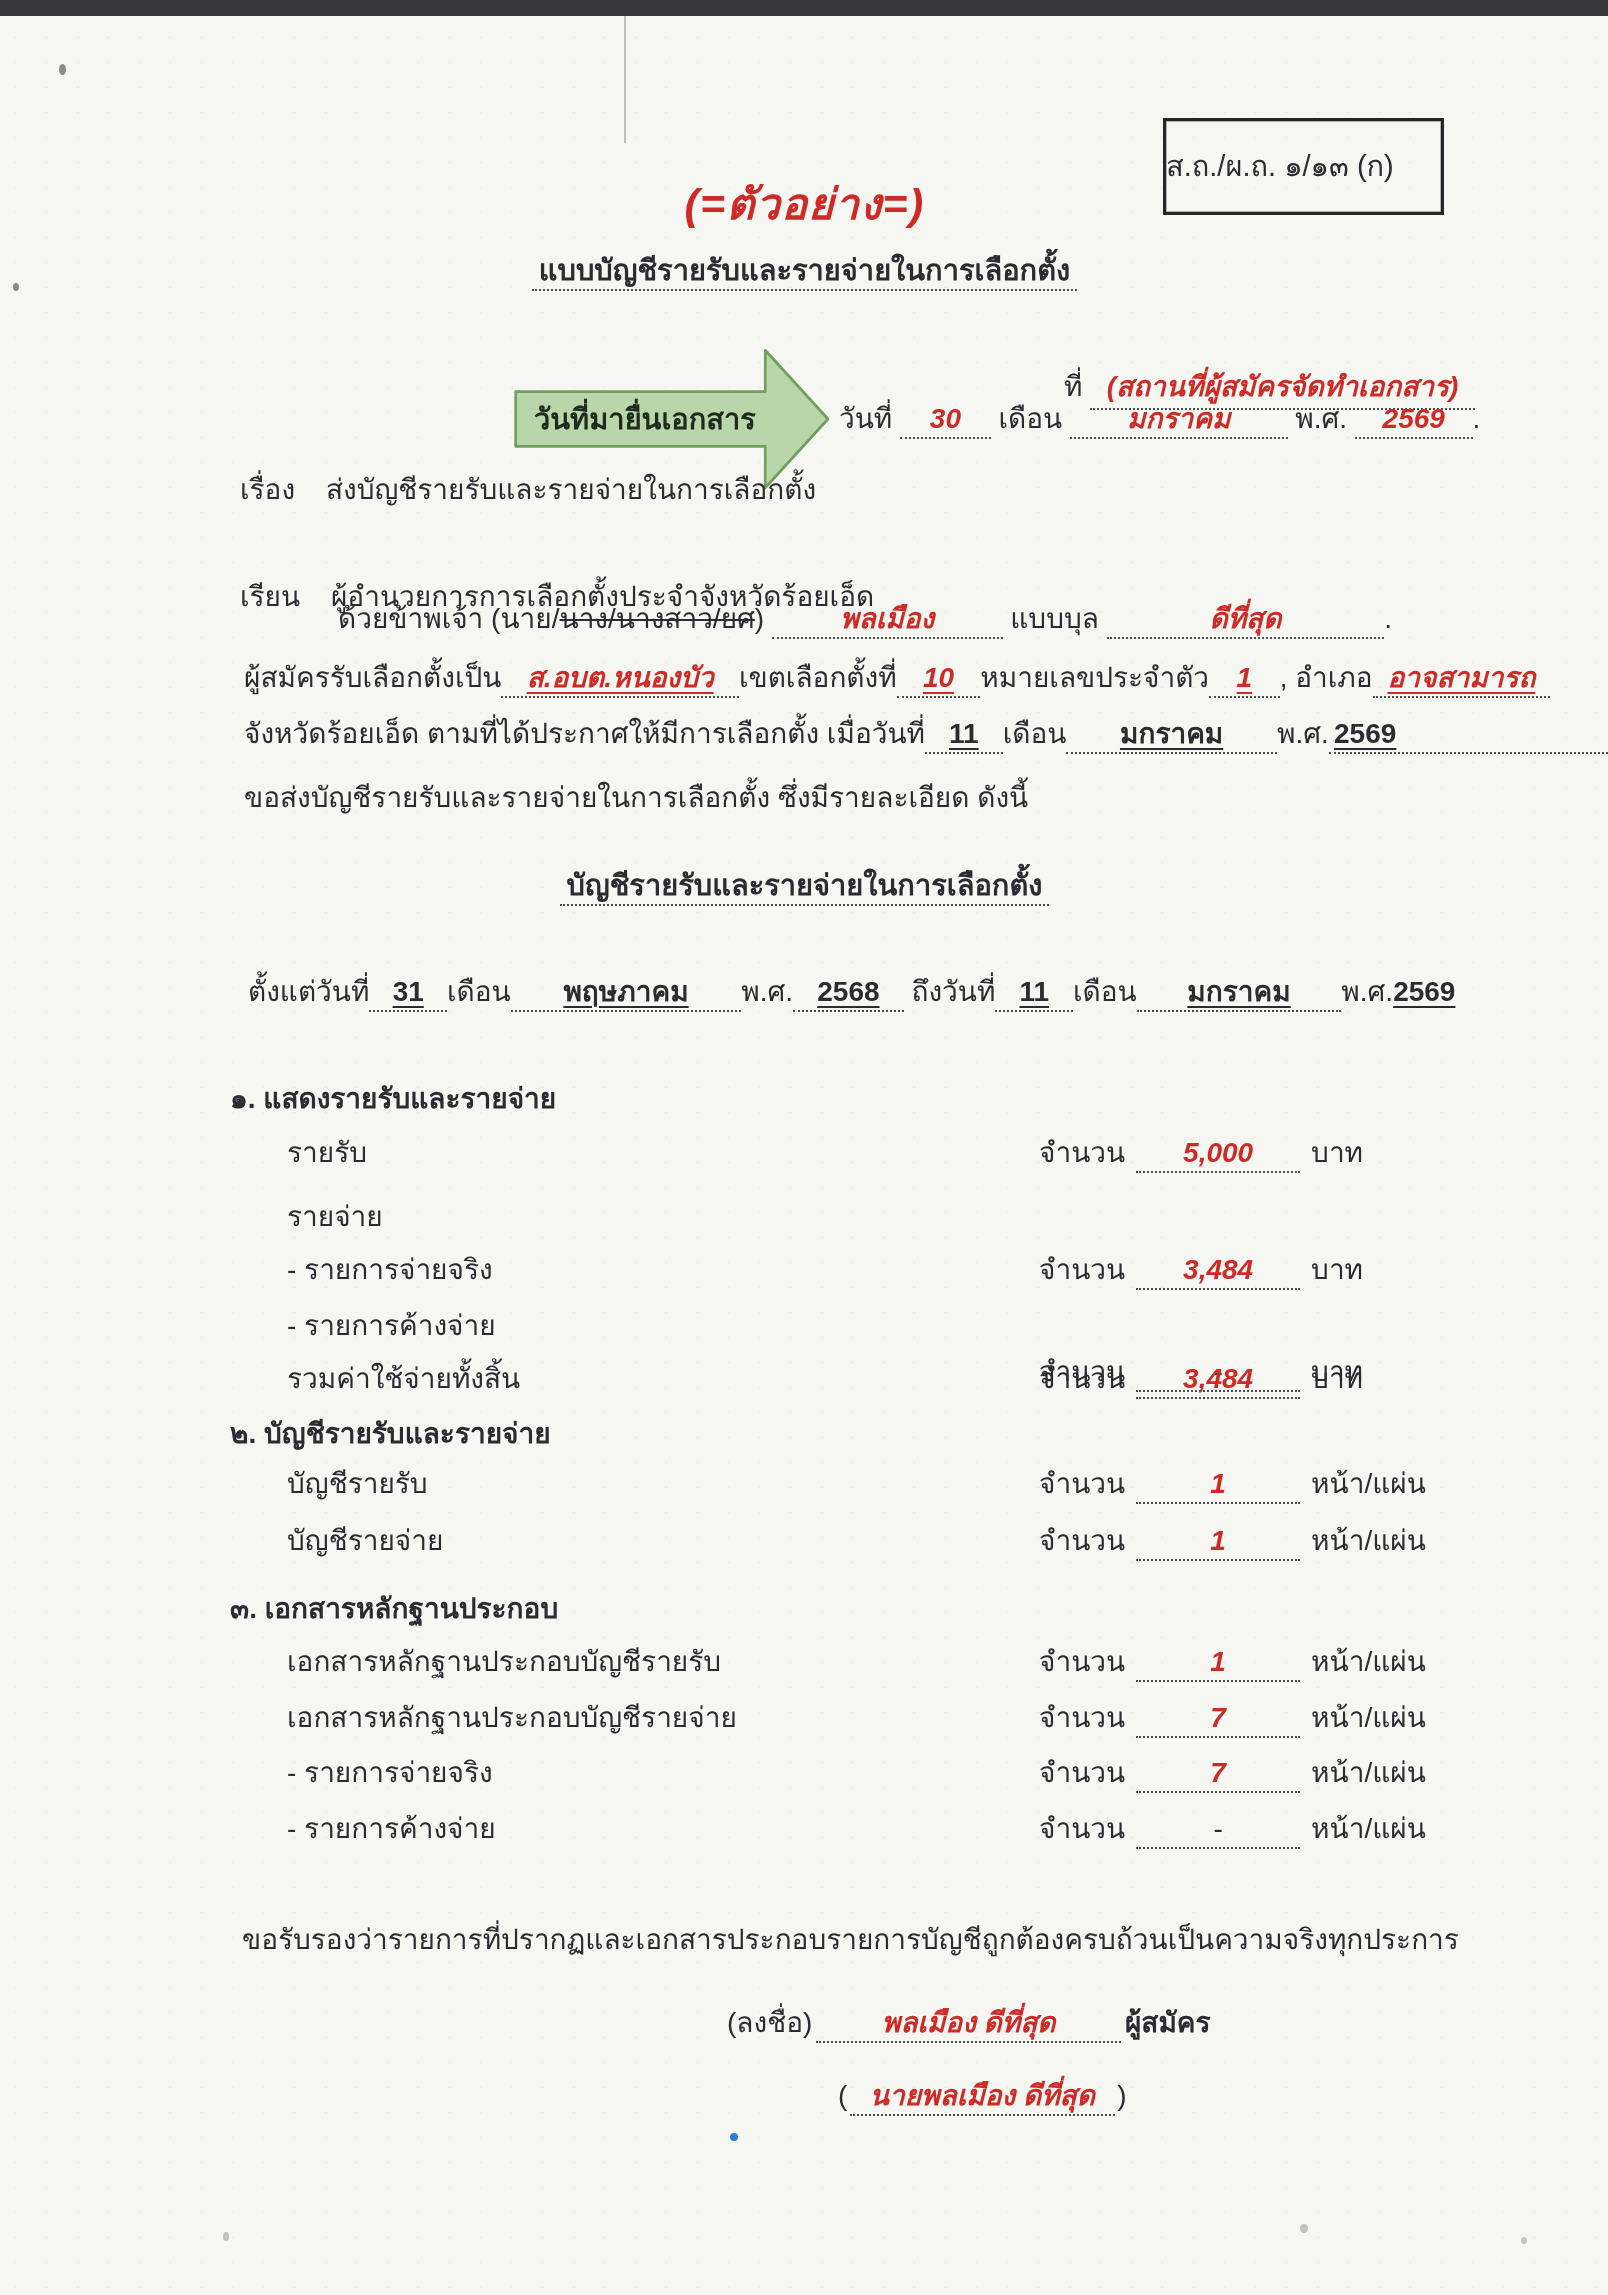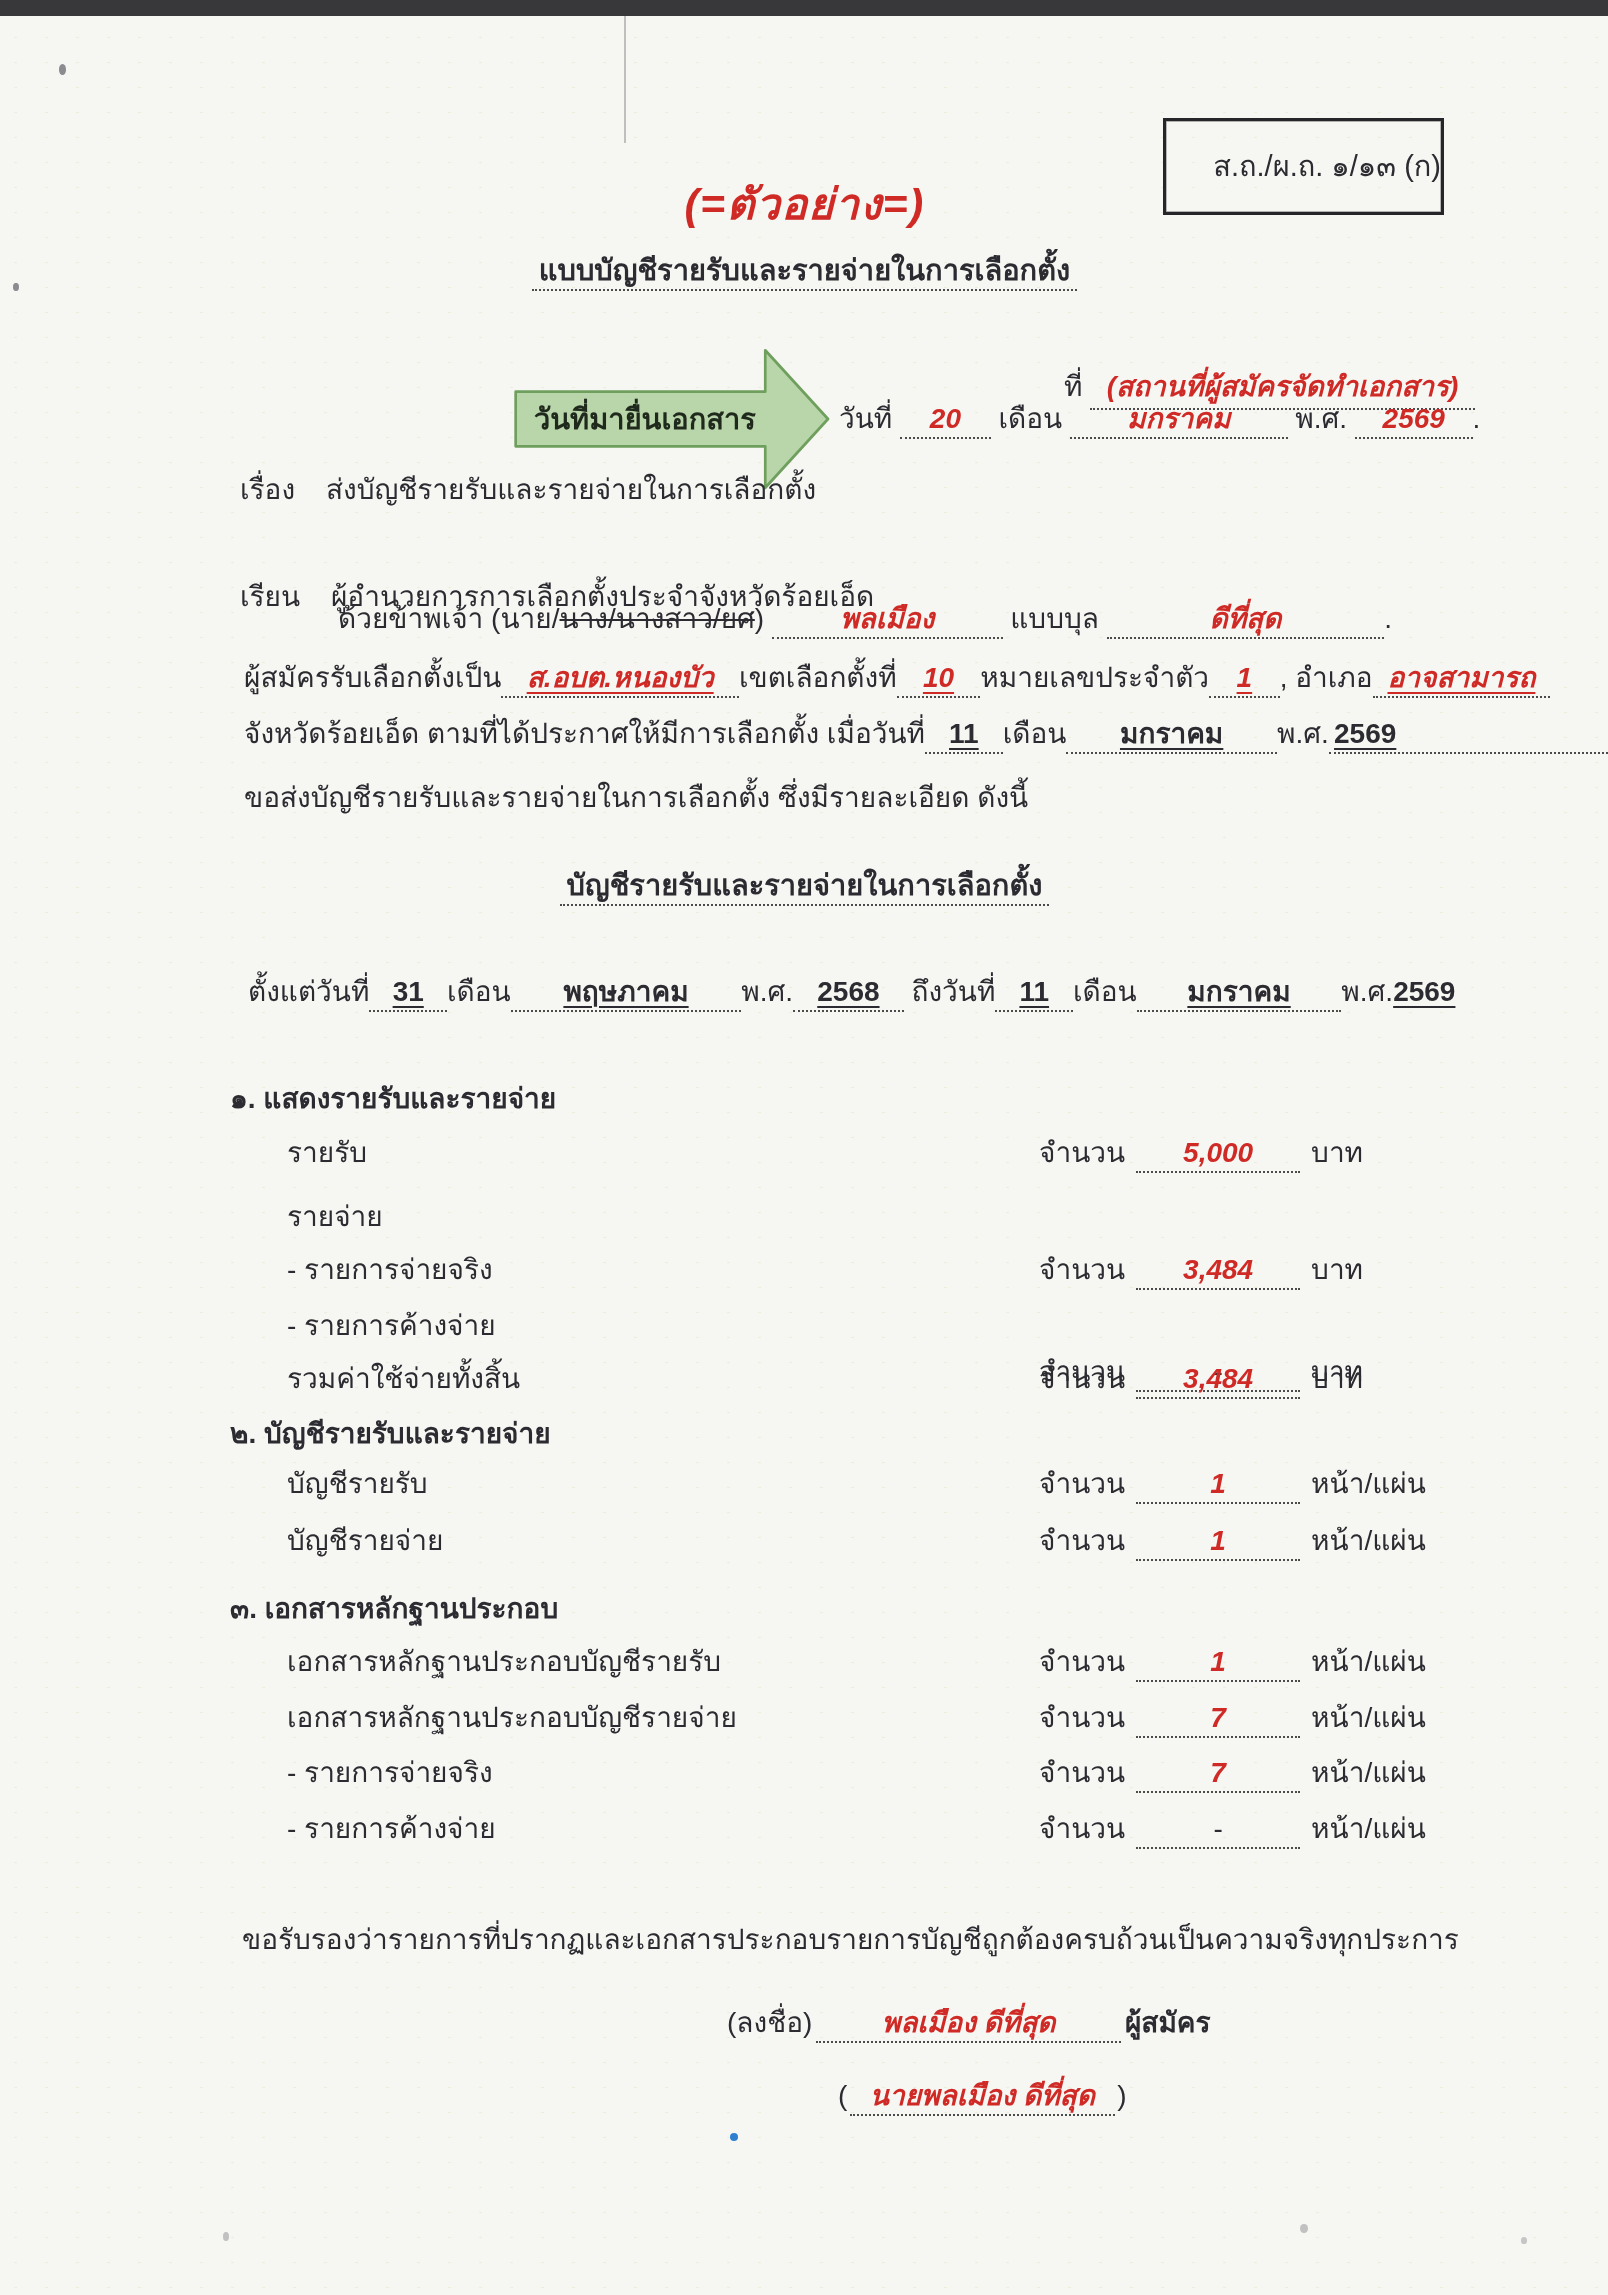--- a/index.html
+++ b/index.html
@@ -31,21 +31,21 @@
     border-bottom:2.3px dotted var(--dots);padding:0 5.3px 1.3px 5.3px;
   }
   .u{text-decoration:underline;text-decoration-thickness:2px;text-underline-offset:4.7px;}
   .strike{text-decoration:line-through;text-decoration-thickness:2.3px;}
   .scan-strip{position:absolute;top:0;left:0;width:100%;height:16px;background:#38383a;}
   .scan-line{position:absolute;left:624px;top:16px;width:2px;height:127px;background:rgba(90,90,95,0.35);}
   .speck{position:absolute;background:#8b8b90;border-radius:50%;}
   .speck.blue{background:#2f7fd0;}
   .form-code-box{
     left:1163px;top:118px;width:275px;height:91px;
-    border:3.3px solid #26262a;display:flex;align-items:center;justify-content:flex-end;
+    border:3.3px solid #26262a;display:flex;align-items:center;justify-content:flex-start;
     box-shadow:0 0 0 0.7px #9a9a9a inset;
     font-size:29px;
   }
   .stamp{top:178px;font-size:43px;letter-spacing:1.3px;}
   .doc-title{top:252px;font-size:29px;}
   .place-line{left:1064px;top:353px;font-size:28px;}
   .place-line .fill{padding-bottom:4px;}
   .arrow-svg{position:absolute;left:513px;top:346px;}
   .arrow-text{left:534px;top:401px;width:220px;text-align:right;font-size:29px;font-weight:bold;color:#1f2a1c;}
   .date-line{left:839px;top:401px;}
@@ -98,21 +98,21 @@
   </span>
 </div>
 
 <svg class="arrow-svg" width="319" height="146" viewBox="0 0 478 218">
   <polygon points="4,68 378,68 378,6 472,109 378,212 378,150 4,150" fill="var(--arrow-fill)" stroke="var(--arrow-stroke)" stroke-width="4" stroke-linejoin="round"></polygon>
 </svg>
 <div class="abs arrow-text">วันที่มายื่นเอกสาร</div>
 
 <div class="abs date-line">
   <span>วันที่</span>
-  <span class="fill" style="min-width:80px;"><span class="red">20</span></span>
+  <span class="fill" style="min-width:80px;"><span class="red">30</span></span>
   <span>เดือน</span>
   <span class="fill" style="min-width:207px;"><span class="red">มกราคม</span></span>
   <span>พ.ศ.</span>
   <span class="fill" style="min-width:107px;"><span class="red">2569</span></span><span>.</span>
 </div>
 
 <div class="abs ln-subject">
   <span>เรื่อง</span><span class="gap"></span>
   <span>ส่งบัญชีรายรับและรายจ่ายในการเลือกตั้ง</span>
 </div>

